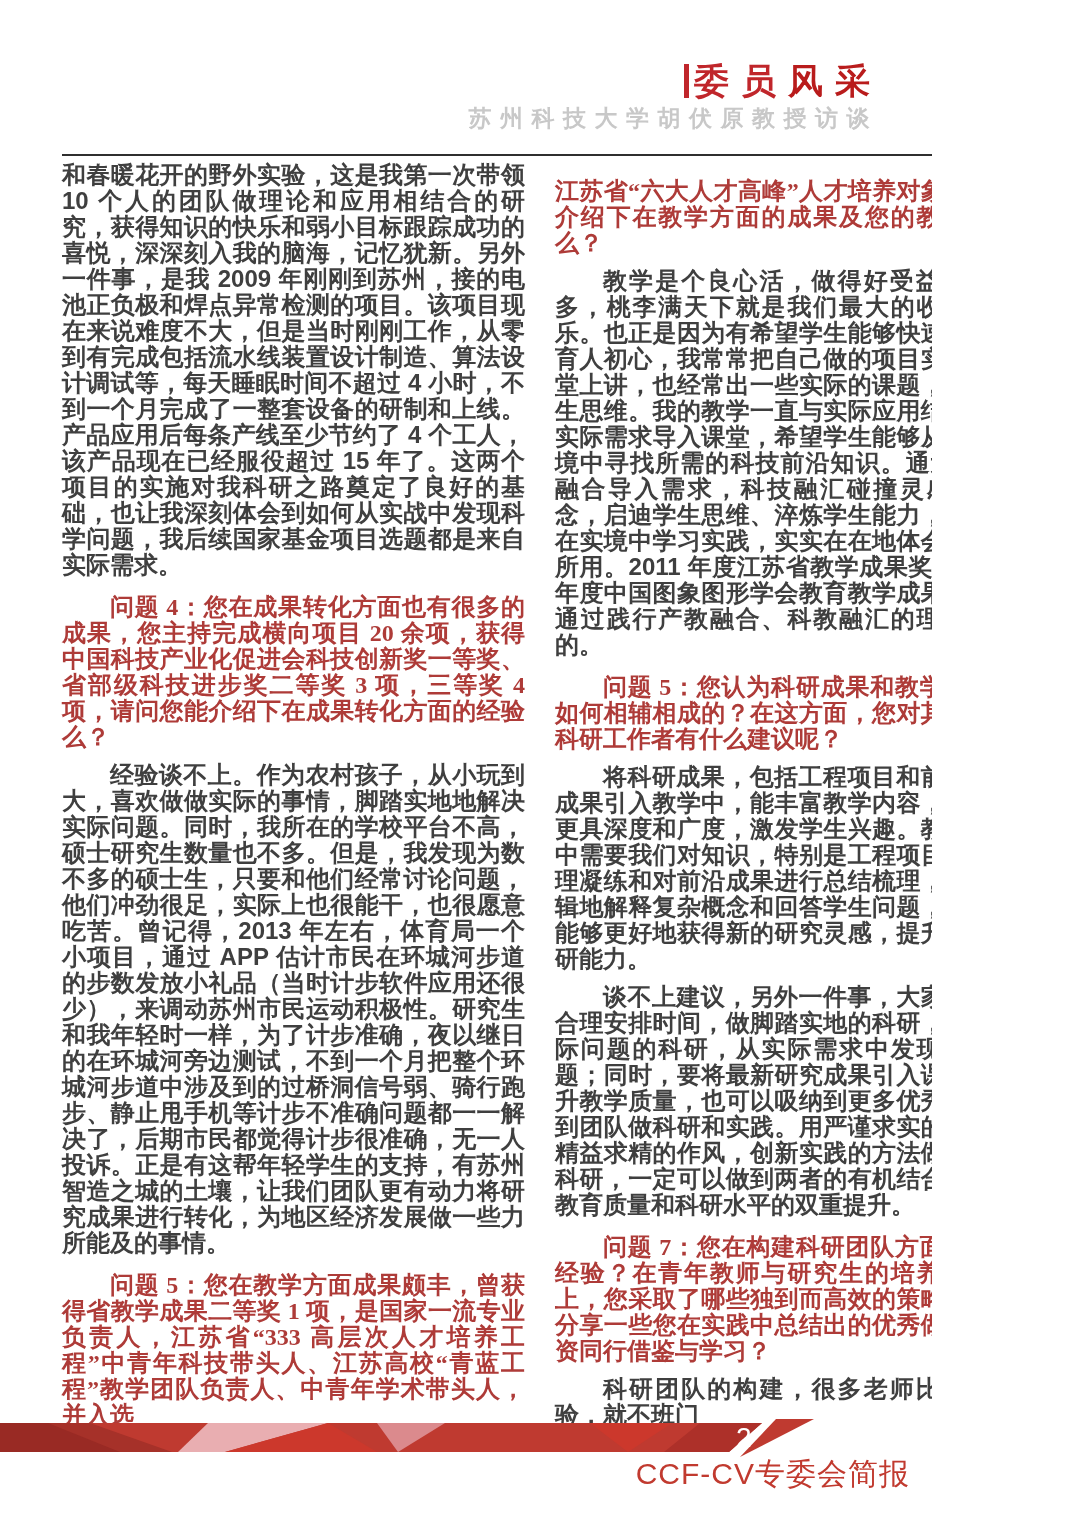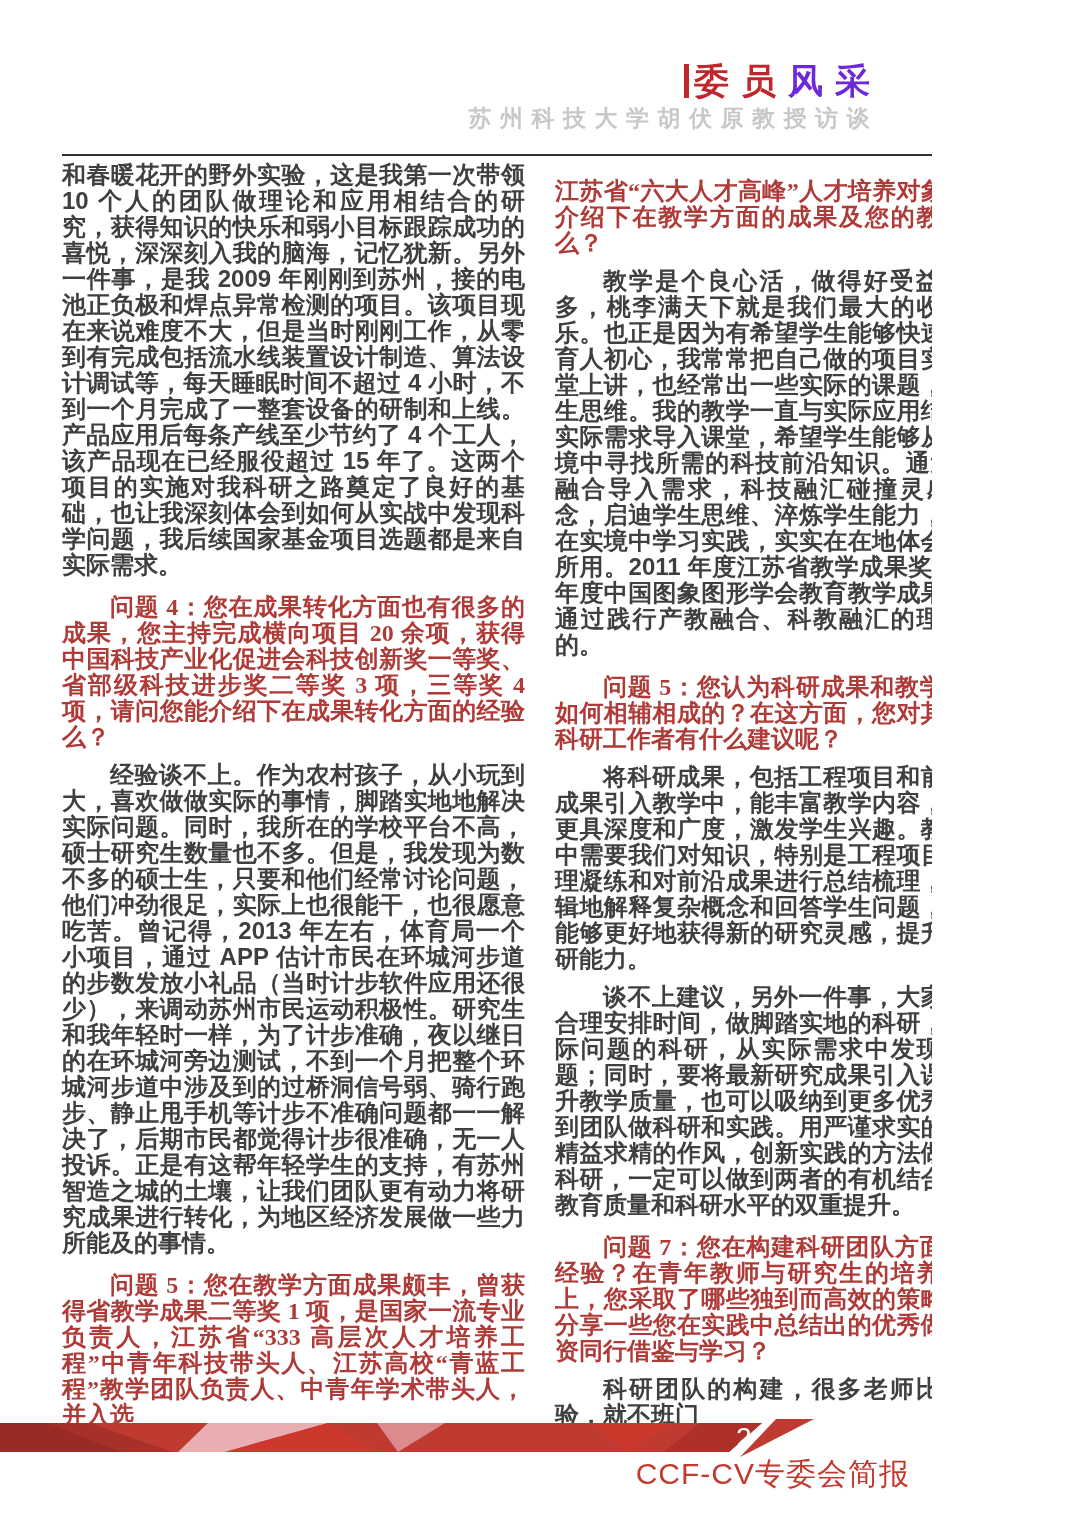--- a/index.html
+++ b/index.html
@@ -26,21 +26,21 @@
     white-space: nowrap;
   }
   .hdr-bar {
     display: inline-block;
     width: 5px;
     height: 34px;
     background: var(--accent-red);
     margin-right: 5px;
   }
   .hdr-red   { color: var(--accent-red); }
-  .hdr-black { color: #6d28d9; }
+  .hdr-black { color: #b91c1c; }
 
   .hdr-subtitle {
     position: absolute;
     top: 103px;
     right: 54px;
     font-size: 23px;
     font-weight: 700;
     letter-spacing: 8.5px;
     color: var(--subtitle-gray);
     white-space: nowrap;

